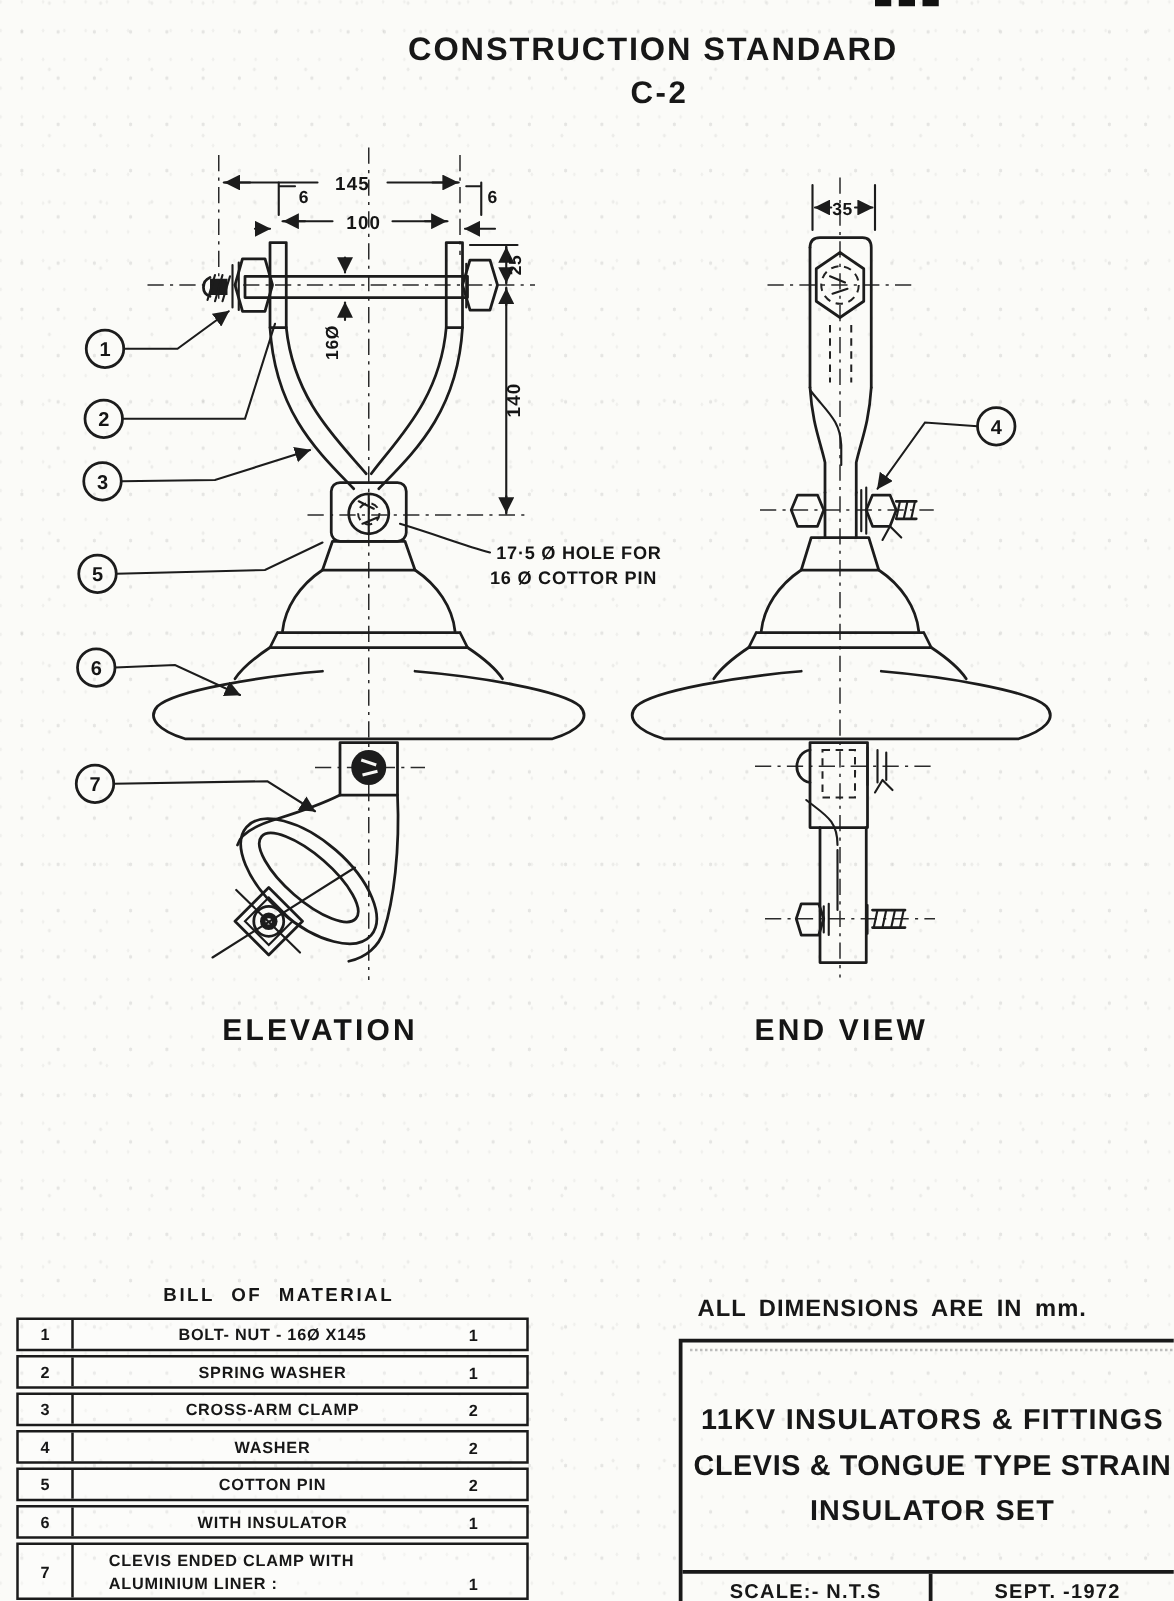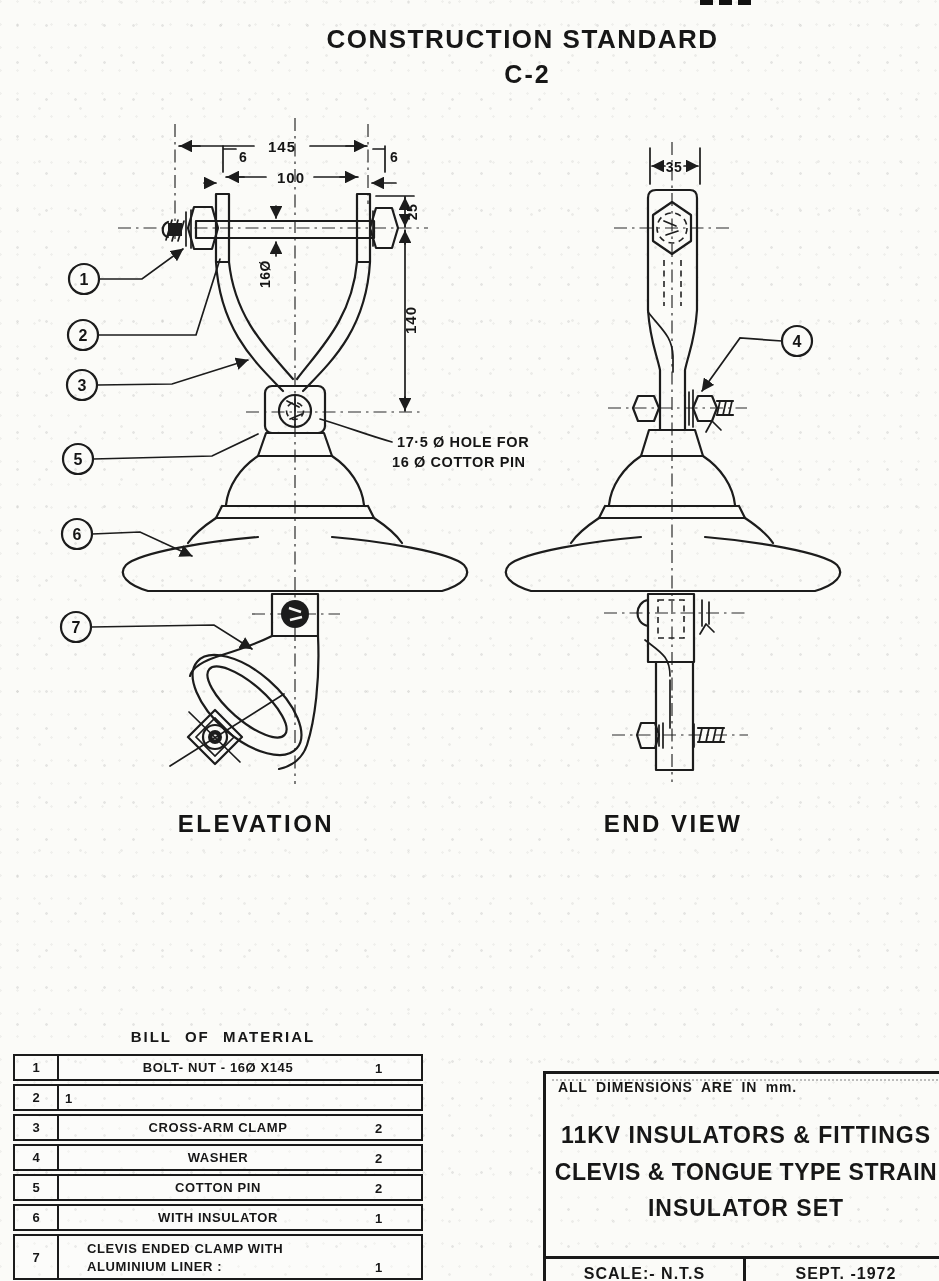--- a/index.html
+++ b/index.html
@@ -37,21 +37,21 @@
   
   .bom{left:13px;top:1028px;width:410px;}
   .bom-title{font-size:15px;font-weight:bold;letter-spacing:2px;word-spacing:7px;text-align:center;width:300px;margin-left:60px;}
   .bom-table{margin-top:9px;}
   .bom-row{display:flex;border:2.5px solid #1b1b1b;margin-bottom:3px;min-height:23px;background:rgba(255,255,255,.25);}
   .bom-num{width:42px;border-right:2.5px solid #1b1b1b;display:flex;align-items:center;justify-content:center;font-size:13px;font-weight:bold;}
   .bom-desc{flex:1;padding:3px 4px 2px 12px;font-size:13px;font-weight:bold;letter-spacing:.6px;display:flex;align-items:center;justify-content:center;}
   .bom-desc span{display:block;max-width:262px;line-height:1.35;}
   .bom-qty{width:46px;display:flex;align-items:flex-end;justify-content:flex-start;padding:0 0 3px 6px;font-size:13px;font-weight:bold;}
   
-  .dimnote{left:558px;top:1079px;font-size:14px;font-weight:bold;letter-spacing:.8px;word-spacing:4px;}
+  .dimnote{left:558px;top:1037px;font-size:19px;font-weight:bold;letter-spacing:.8px;word-spacing:4px;}
   .tblock{left:543px;top:1071px;width:400px;height:210px;border:3px solid #191919;}
   .tblock-dotted{position:absolute;left:6px;right:4px;top:5px;border-top:2px dotted #8a8a8a;opacity:.55;}
   .tb-line{position:absolute;left:0;width:100%;text-align:center;font-weight:bold;}
   .tb-l1{top:48px;font-size:23px;letter-spacing:1px;}
   .tb-l2{top:85px;font-size:23px;letter-spacing:.5px;}
   .tb-l3{top:121px;font-size:23px;letter-spacing:1px;}
   .tb-divider{position:absolute;left:0;right:0;top:182px;border-top:3px solid #191919;}
   .tb-bottom{position:absolute;left:0;right:0;top:185px;bottom:0;display:flex;}
   .tb-scale{width:197px;border-right:3px solid #191919;display:flex;align-items:flex-start;justify-content:center;padding-top:6px;font-size:16px;font-weight:bold;letter-spacing:1px;}
   .tb-date{flex:1;display:flex;align-items:flex-start;justify-content:center;padding-top:6px;font-size:16px;font-weight:bold;letter-spacing:1px;}
@@ -278,20 +278,23 @@
   <div class="bom-table">
     <div class="bom-row">
       <div class="bom-num">1</div>
       <div class="bom-desc">
           <span>BOLT- NUT - 16Ø X145</span>
         </div>
       <div class="bom-qty">1</div>
     </div>
     <div class="bom-row">
       <div class="bom-num">2</div>
+      <div class="bom-desc">
+          <span>SPRING WASHER</span>
+        </div>
       <div class="bom-qty">1</div>
     </div>
     <div class="bom-row">
       <div class="bom-num">3</div>
       <div class="bom-desc">
           <span>CROSS-ARM CLAMP</span>
         </div>
       <div class="bom-qty">2</div>
     </div>
     <div class="bom-row">

